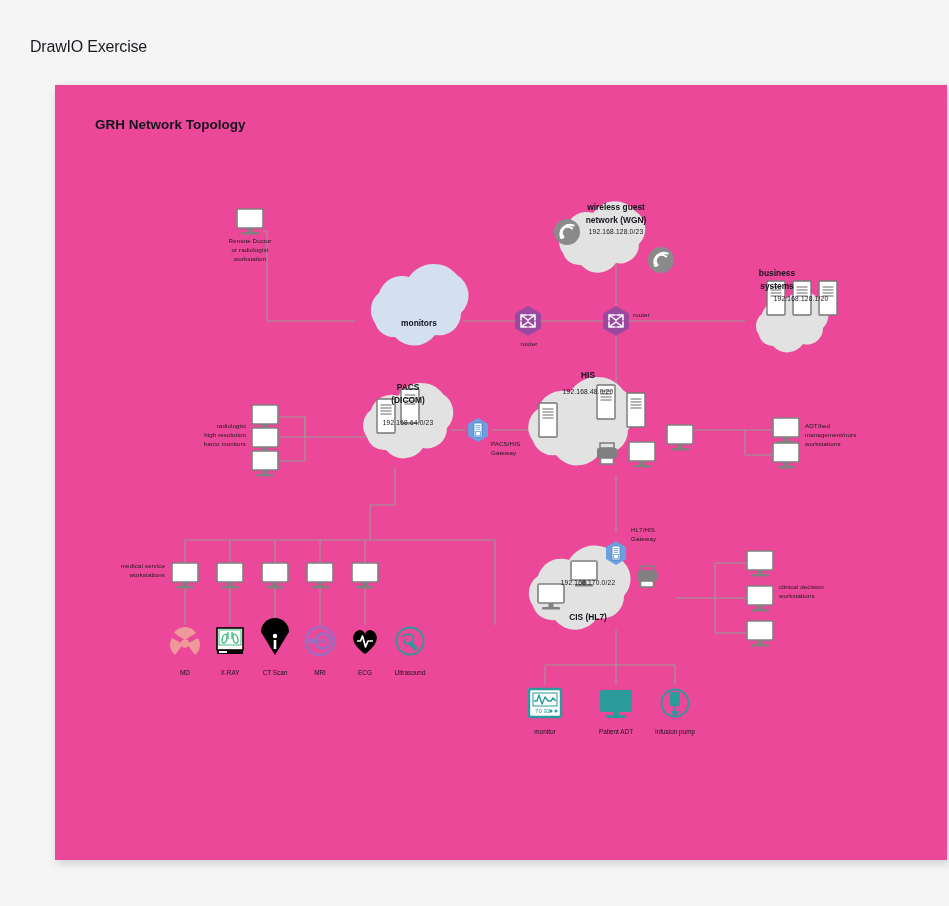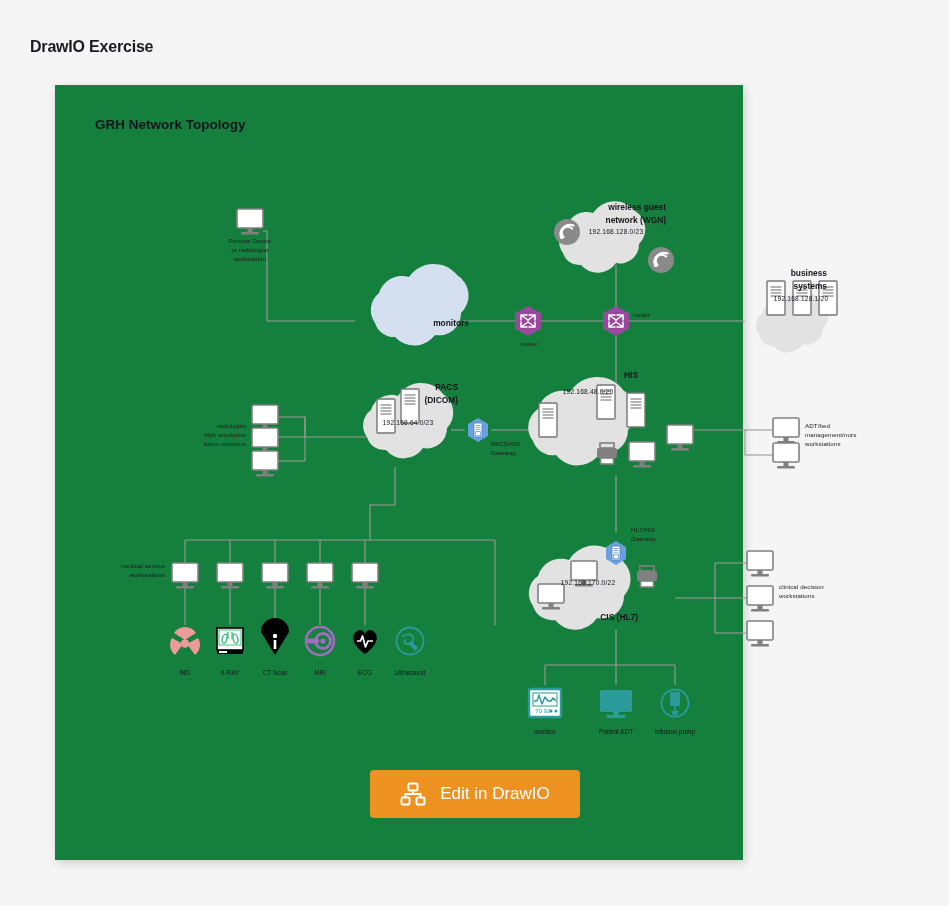--- a/index.html
+++ b/index.html
@@ -13,31 +13,31 @@
     width: 949px;
     height: 906px;
     background: #f5f5f5;
     overflow: hidden;
   }
   #page-title {
     position: absolute;
     left: 30px;
     top: 38px;
     font-size: 16px;
-    font-weight: bold;
+    font-weight: normal;
     color: #1a1a22;
     letter-spacing: -0.2px;
   }
   #card {
     position: absolute;
     left: 55px;
     top: 85px;
-    width: 688px;
+    width: 892px;
     height: 775px;
-    background: #15803d;
+    background: #ec4899;
     box-shadow: 2px 3px 9px rgba(0,0,0,0.17);
   }
   #diagram-title {
     position: absolute;
     left: 40px;
     top: 32px;
     font-size: 13.5px;
     font-weight: bold;
     color: #14141c;
   }
@@ -64,21 +64,21 @@
     letter-spacing: 0.1px;
     white-space: pre-line;
   }
   .lbl.left { text-align: right; }
   .lbl.lft  { text-align: left; }
   .cloud-name {
     position: absolute;
     font-size: 8.4px;
     font-weight: bold;
     color: #14141c;
-    text-align: right;
+    text-align: center;
     line-height: 1.5;
     white-space: pre-line;
   }
   .cloud-ip {
     position: absolute;
     font-size: 6.6px;
     color: #14141c;
     text-align: center;
     letter-spacing: 0.2px;
   }
@@ -522,27 +522,16 @@
       <div class="dev-label" style="left:280px; top:584px; width:60px;">ECG</div>
       <div class="dev-label" style="left:325px; top:584px; width:60px;">Ultrasound</div>
 
       <div class="dev-label" style="left:460px; top:643px; width:60px;">monitor</div>
       <div class="dev-label" style="left:531px; top:643px; width:60px;">Patient ADT</div>
       <div class="dev-label" style="left:590px; top:643px; width:60px;">Infusion pump</div>
 
     </div>
 
     <div id="btn-row">
-      <button class="btn" id="btn-edit" style="background: rgb(237, 145, 33);">
-        <span class="btn-icon">
-          <svg width="26" height="24" viewBox="0 0 26 24">
-            <rect x="8.5" y="1.5" width="9" height="7" rx="1" fill="none" stroke="#fff" stroke-width="2"></rect>
-            <rect x="1.5" y="15.5" width="8" height="7" rx="1" fill="none" stroke="#fff" stroke-width="2"></rect>
-            <rect x="16.5" y="15.5" width="8" height="7" rx="1" fill="none" stroke="#fff" stroke-width="2"></rect>
-            <path d="M 13 8.5 L 13 12 M 5.5 15.5 L 5.5 12 L 20.5 12 L 20.5 15.5" fill="none" stroke="#fff" stroke-width="2"></path>
-          </svg>
-        </span>
-        <span>Edit in DrawIO</span>
-      </button>
     </div>
 
   </div>
 </div>
 
 </body></html>

